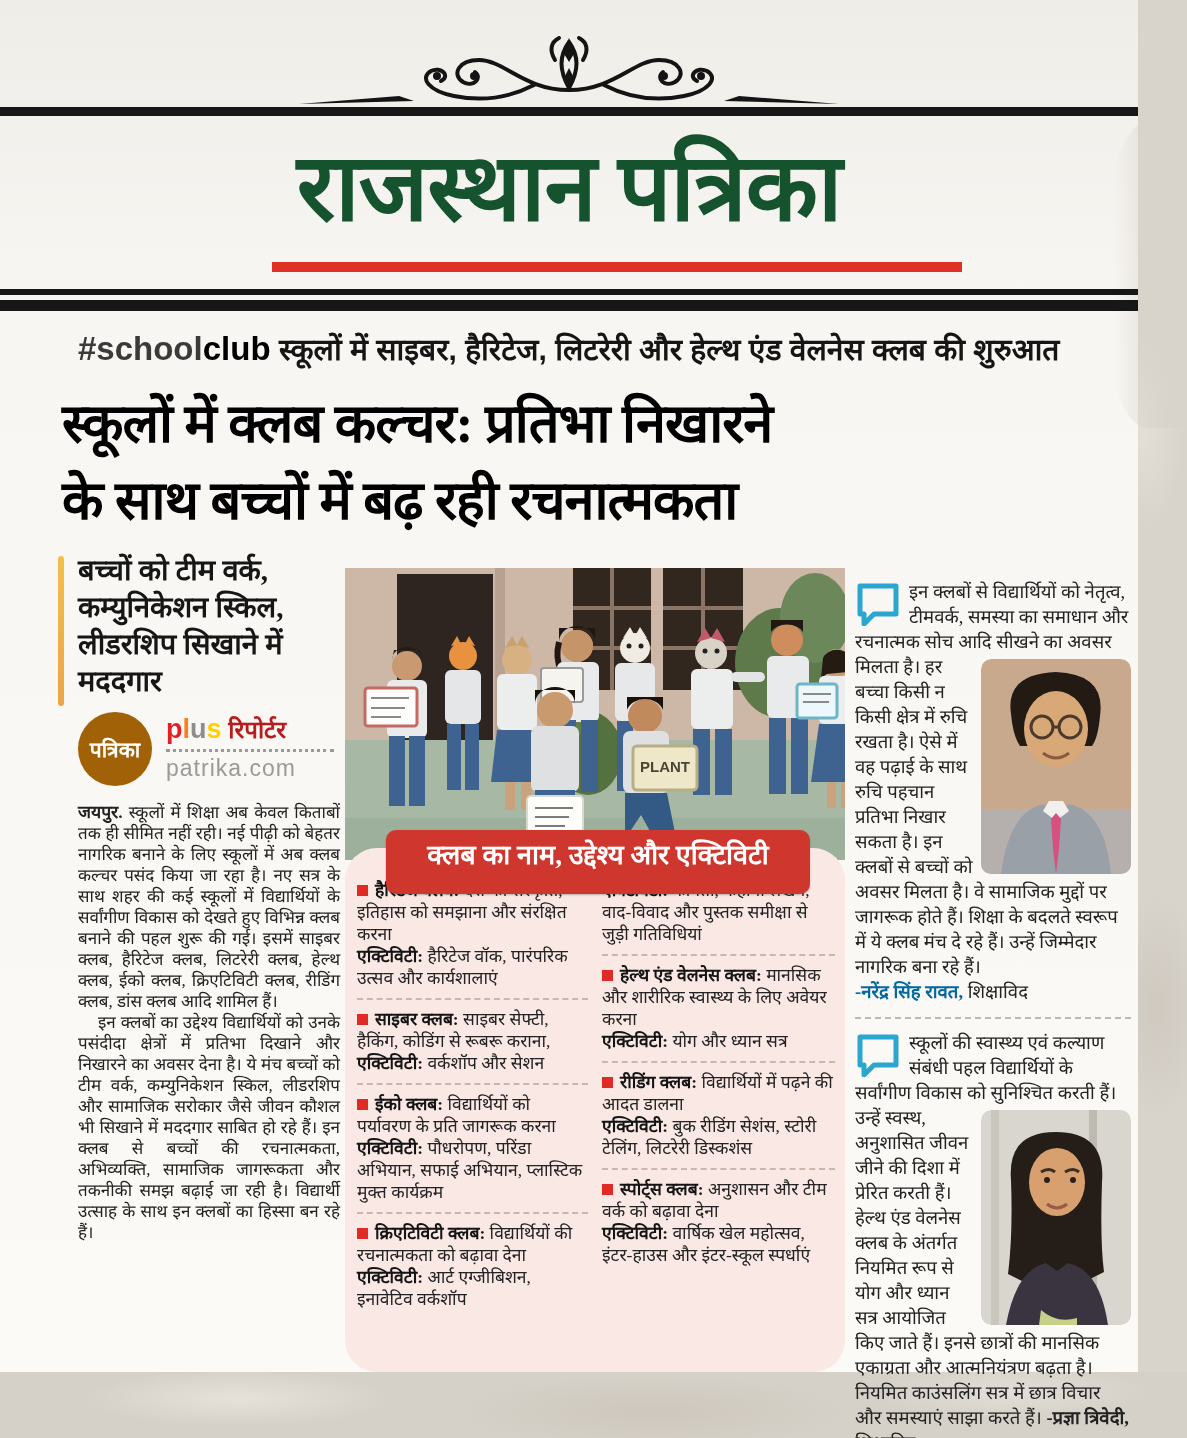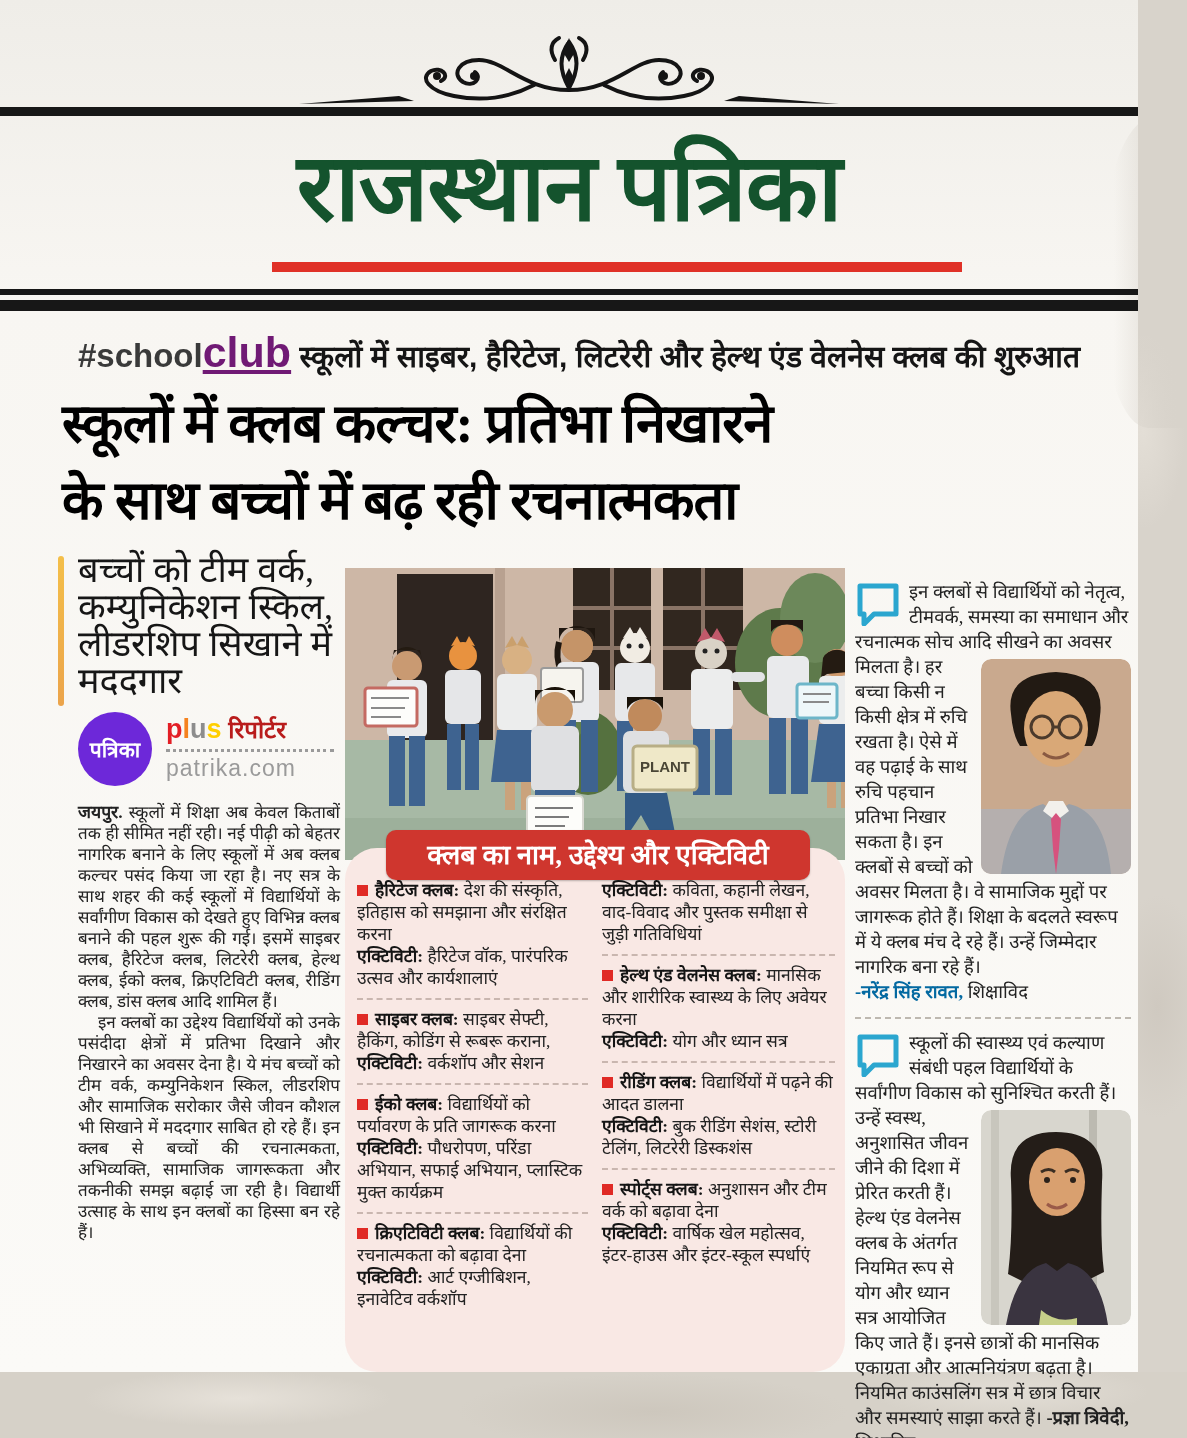--- a/index.html
+++ b/index.html
@@ -34,48 +34,48 @@
   .bar2b{top:300px;height:11px;}
   .masthead{position:absolute;left:0;top:118px;width:1138px;text-align:center;
     font-size:94px;font-weight:700;color:#14532d;letter-spacing:-1px;line-height:140px;white-space:nowrap;}
   .red-rule{position:absolute;left:272px;top:262px;width:690px;height:10px;background:#e03127;}
 
   
   .kicker{position:absolute;left:78px;top:328px;width:1030px;
     font-family:"Liberation Sans","DejaVu Sans",sans-serif;
     font-size:30px;font-weight:700;color:#151515;white-space:nowrap;}
   .kicker .hash{color:#3a3a3a;font-size:33px;}
-  .kicker .club{color:#701a75;font-size:43px;text-decoration:underline;}
+  .kicker .club{color:#000000;font-size:33px;}
 
   
   .headline{position:absolute;left:62px;top:386px;width:1050px;
     font-size:54px;font-weight:700;color:#000000;line-height:77px;letter-spacing:-1px;}
 
   
   .left-col{position:absolute;left:78px;top:552px;width:262px;color:#1d1d1d;}
-  .subhead{font-size:36px;font-weight:400;line-height:37px;color:#161616;margin-bottom:10px;}
+  .subhead{font-size:29px;font-weight:700;line-height:37px;color:#161616;margin-bottom:10px;}
   .byline{position:relative;height:86px;margin-bottom:6px;}
   .p-logo{position:absolute;left:0;top:2px;width:74px;height:74px;border-radius:50%;
-    background:#6d28d9;color:#fff;font-weight:700;font-size:21px;
+    background:#a16207;color:#fff;font-weight:700;font-size:21px;
     display:flex;align-items:center;justify-content:center;}
   .byline-right{position:absolute;left:88px;top:4px;width:170px;
     font-family:"Liberation Sans","DejaVu Sans",sans-serif;}
   .plus-line{font-size:27px;font-weight:700;line-height:30px;white-space:nowrap;}
   .plus-line .c1{color:#e31e25;} .plus-line .c2{color:#f5821f;}
   .plus-line .c3{color:#8d8d8d;} .plus-line .c4{color:#ffcf00;}
   .plus-line .rep{color:#b91c1c;font-size:24px;}
   .dotline{border-top:3px dotted #9a9a9a;margin:4px 0 3px 0;width:168px;}
   .site{font-size:23px;color:#9a9a9a;letter-spacing:1px;}
   .bodytext{font-size:17px;line-height:21px;text-align:justify;color:#222;}
   .bodytext b{font-size:17.5px;}
   .para2{text-indent:20px;margin-top:2px;}
 
   
   .photo{position:absolute;left:345px;top:568px;width:500px;height:292px;overflow:hidden;background:#f0abfc;}
-  .banner{position:absolute;left:386px;top:830px;width:424px;height:50px;z-index:6;
+  .banner{position:absolute;left:386px;top:830px;width:424px;height:64px;z-index:6;
     background:#cf362e;border-radius:10px;color:#fff;text-align:center;
     font-size:27px;font-weight:700;line-height:50px;box-shadow:0 1px 2px rgba(0,0,0,.25);}
   .pinkbox{position:absolute;left:345px;top:848px;width:500px;height:524px;background:#f9e8e4;
     box-sizing:border-box;padding:31px 10px 8px 12px;display:flex;gap:14px;border-radius:32px;}
   .club-col{width:232px;font-size:17.5px;line-height:22px;color:#222;}
   .club-col.right{width:234px;}
   .club-item{margin-top:9px;}
   .club-item:first-child{margin-top:0;}
   .club-item + .club-item{border-top:2px dashed #c9b6af;padding-top:8px;}
   .club-item p{margin:0;}

